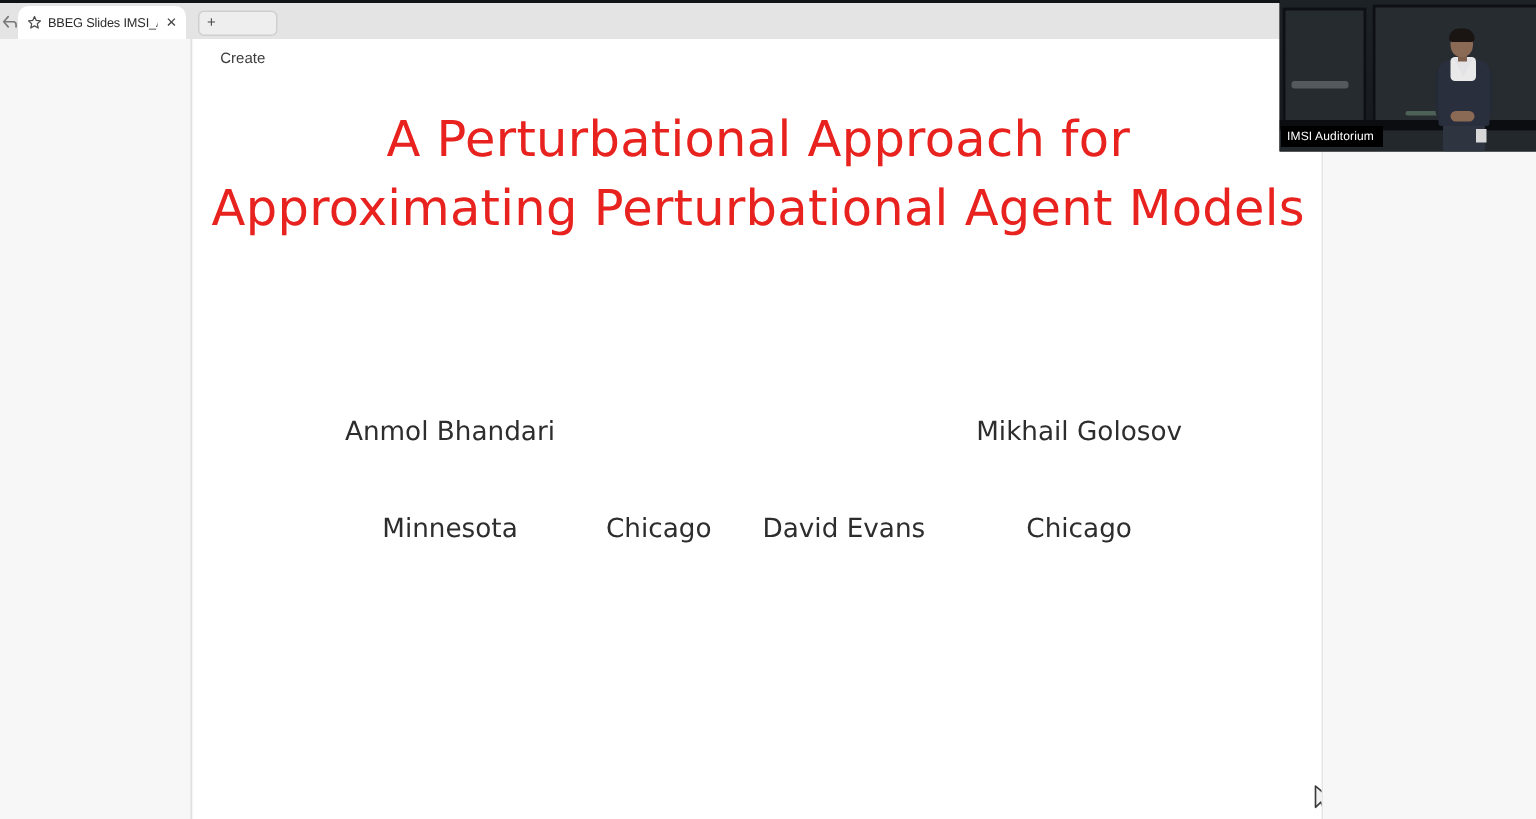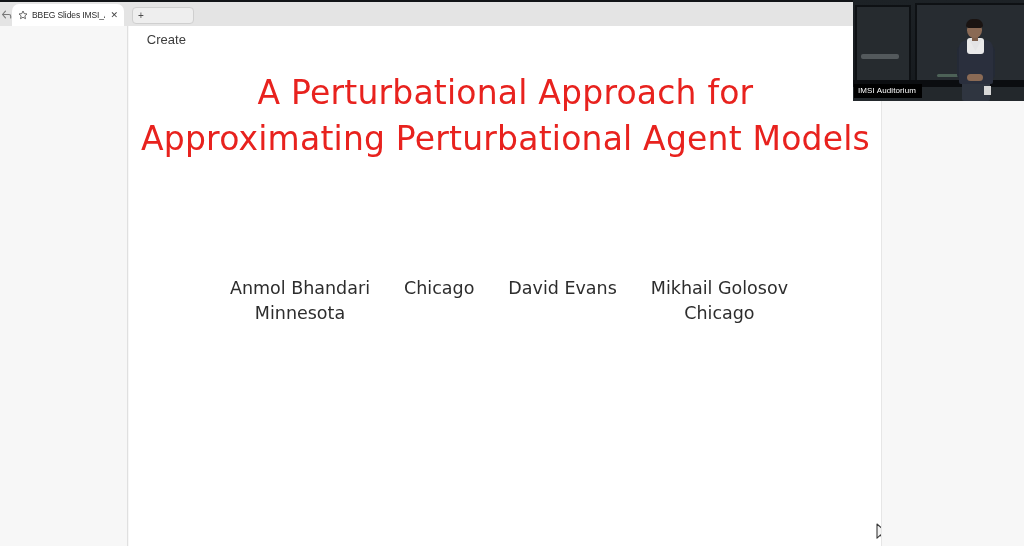--- a/index.html
+++ b/index.html
@@ -81,21 +81,21 @@
     gap: 3px;
     padding: 0 7px 0 5px;
     box-sizing: border-box;
   }
   .create-plus {
     font-size: 10px;
     color: #4a4a4a;
     line-height: 1;
   }
   .create-label {
-    font-size: 13px;
+    font-size: 10px;
     color: #3c3c3c;
     white-space: nowrap;
     margin-top: 48px;
   }
 
   
   #page-body {
     position: absolute;
     left: 0; top: 26px;
     width: 1024px;
@@ -146,33 +146,33 @@
     font-family: "DejaVu Sans", sans-serif;
   }
   #slide-title .title-line { display: block; white-space: nowrap; }
 
   #authors {
     position: absolute;
     left: 40px; top: 250px;
     width: 680px;
     display: flex;
     justify-content: center;
-    align-items: flex-start;
+    align-items: flex-end;
     gap: 34px;
   }
   .author-block {
     text-align: center;
     color: #2d2d2d;
     font-family: "DejaVu Sans", sans-serif;
     font-size: 17.5px;
     line-height: 25px;
     white-space: nowrap;
   }
   .author-name { display: block; }
-  .author-affil { display: block; }
+  .author-affil { display: block; margin-top: 40px; }
 
   
   #mouse-cursor {
     position: absolute;
     left: 747px; top: 497px;
     width: 14px;
     height: 19px;
     z-index: 8;
     pointer-events: none;
   }

